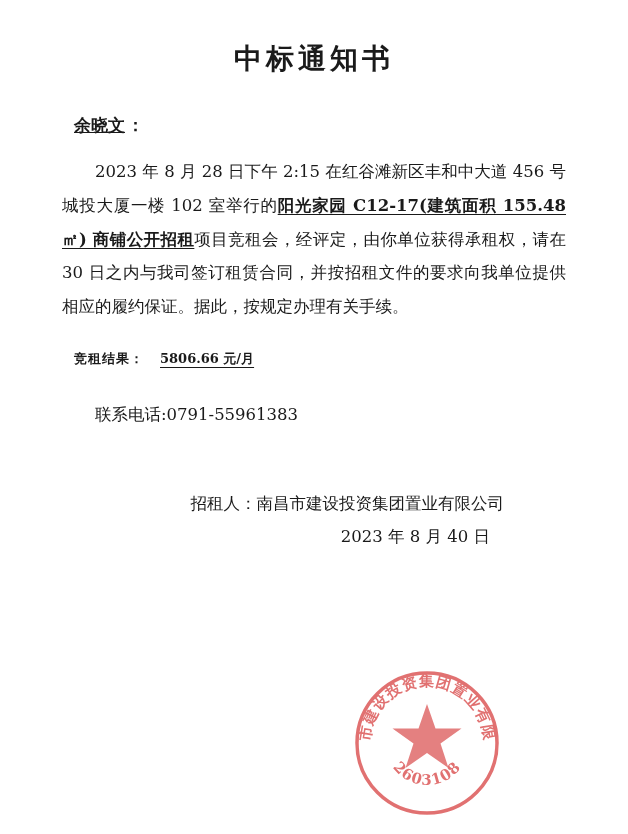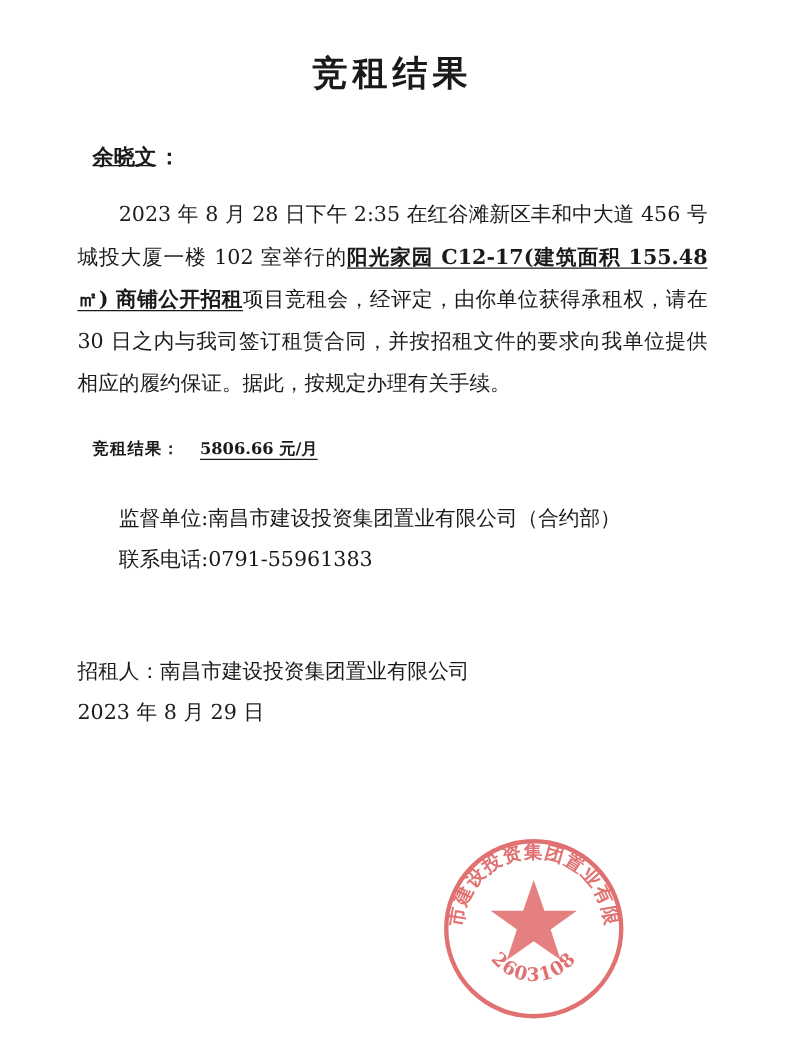--- a/index.html
+++ b/index.html
@@ -82,21 +82,21 @@
     margin: 0 0 6px 0;
   }
   .contact-line {
     font-size: 16.5px;
     line-height: 2.0;
     text-indent: 2em;
     margin: 0;
   }
   .signature-block {
     margin-top: 56px;
-    text-align: left;
+    text-align: right;
     padding-right: 62px;
     position: relative;
     z-index: 2;
   }
   .sign-org {
     font-size: 16.5px;
     line-height: 2.0;
     white-space: nowrap;
   }
   .sign-date {
@@ -123,42 +123,41 @@
     font-size: 15px;
     font-weight: bold;
     letter-spacing: 1px;
   }
 </style>
 </head>
 <body>
 
 <div class="page">
 
-  <div class="doc-title">竞租结果</div>
+  <div class="doc-title">中标通知书</div>
 
   <div class="recipient">
     <span class="name">余晓文</span><span class="colon">：</span>
   </div>
 
   <p class="body-para">
-    <span>2023 年 8 月 28 日下午 2:35 在红谷滩新区丰和中大道 456 号城投大厦一楼 102 室举行的</span><span class="emph">阳光家园 C12-17(建筑面积 155.48 ㎡) 商铺公开招租</span><span>项目竞租会，经评定，由你单位获得承租权，请在 30 日之内与我司签订租赁合同，并按招租文件的要求向我单位提供相应的履约保证。据此，按规定办理有关手续。</span>
+    <span>2023 年 8 月 28 日下午 2:15 在红谷滩新区丰和中大道 456 号城投大厦一楼 102 室举行的</span><span class="emph">阳光家园 C12-17(建筑面积 155.48 ㎡) 商铺公开招租</span><span>项目竞租会，经评定，由你单位获得承租权，请在 30 日之内与我司签订租赁合同，并按招租文件的要求向我单位提供相应的履约保证。据此，按规定办理有关手续。</span>
   </p>
 
   <div class="result-line">
     <span class="result-label">竞租结果：</span>
     <span class="result-value">5806.66 元/月</span>
   </div>
 
 
-  <p class="contact-line">监督单位:南昌市建设投资集团置业有限公司（合约部）</p>
   <p class="contact-line">联系电话:0791-55961383</p>
 
   <div class="signature-block">
     <div class="sign-org">招租人：南昌市建设投资集团置业有限公司</div>
-    <div class="sign-date">2023 年 8 月 29 日</div>
+    <div class="sign-date">2023 年 8 月 40 日</div>
   </div>
 
   <div class="seal">
     <svg width="150" height="150" viewBox="0 0 150 150" xmlns="http://www.w3.org/2000/svg">
       <defs>
         <path id="sealArcTop" d="M 18,75 A 57,57 0 0 1 132,75" fill="none"></path>
         <path id="sealArcBottom" d="M 33,75 A 42,42 0 0 0 117,75" fill="none"></path>
       </defs>
       <circle cx="75" cy="75" r="70" fill="none" stroke="#d94a4a" stroke-width="3.5"></circle>
       <g fill="#d94a4a">

